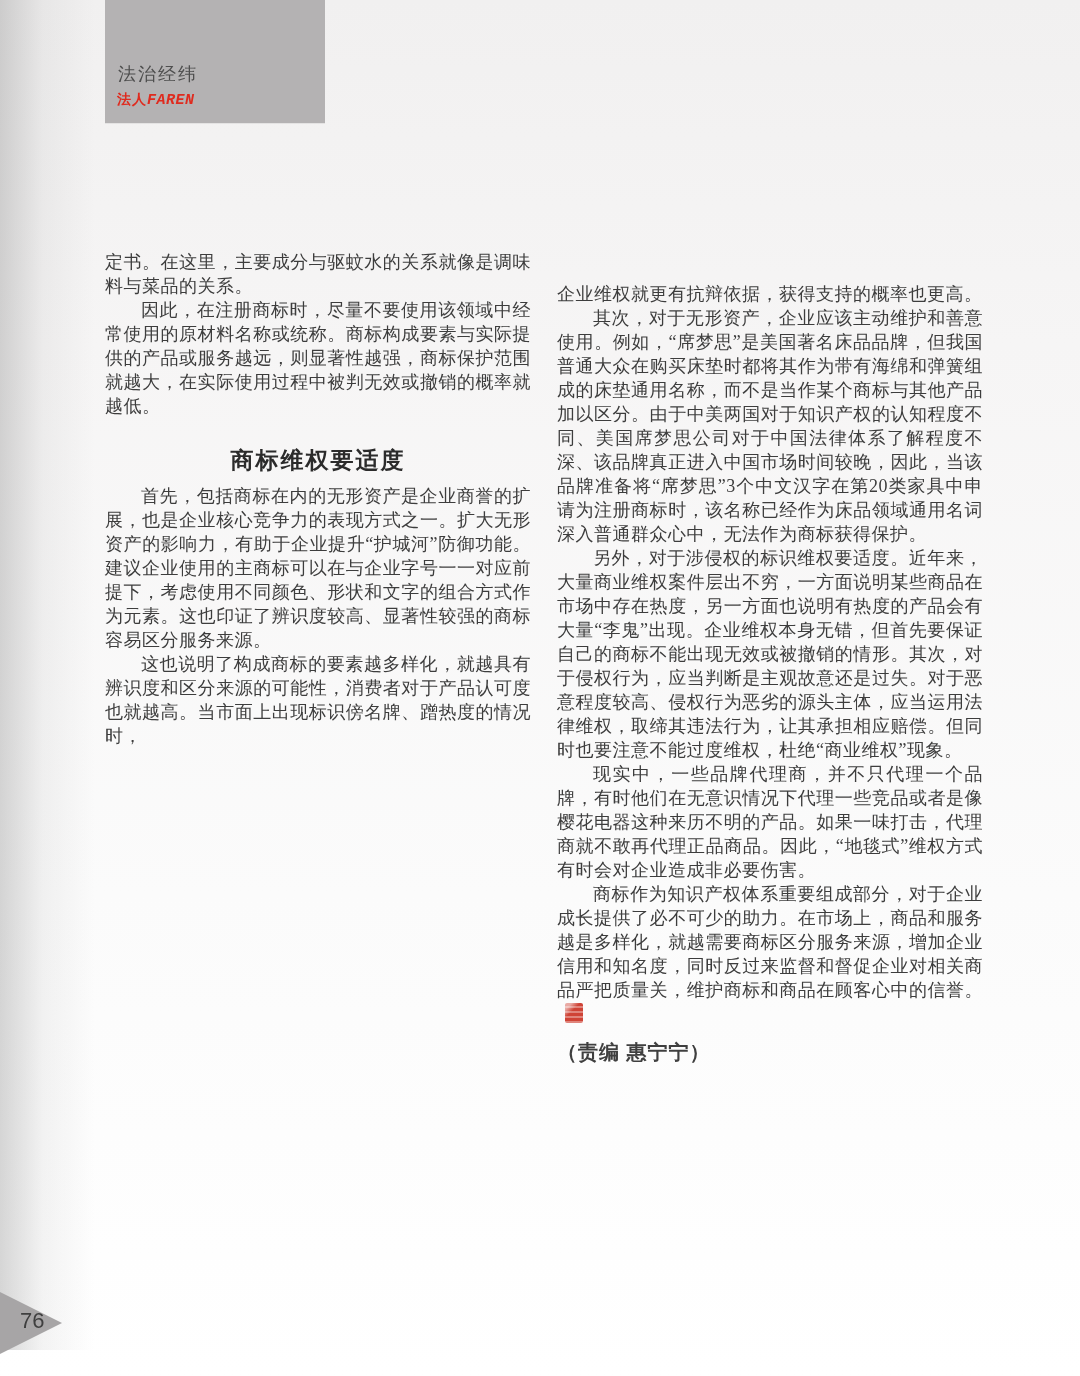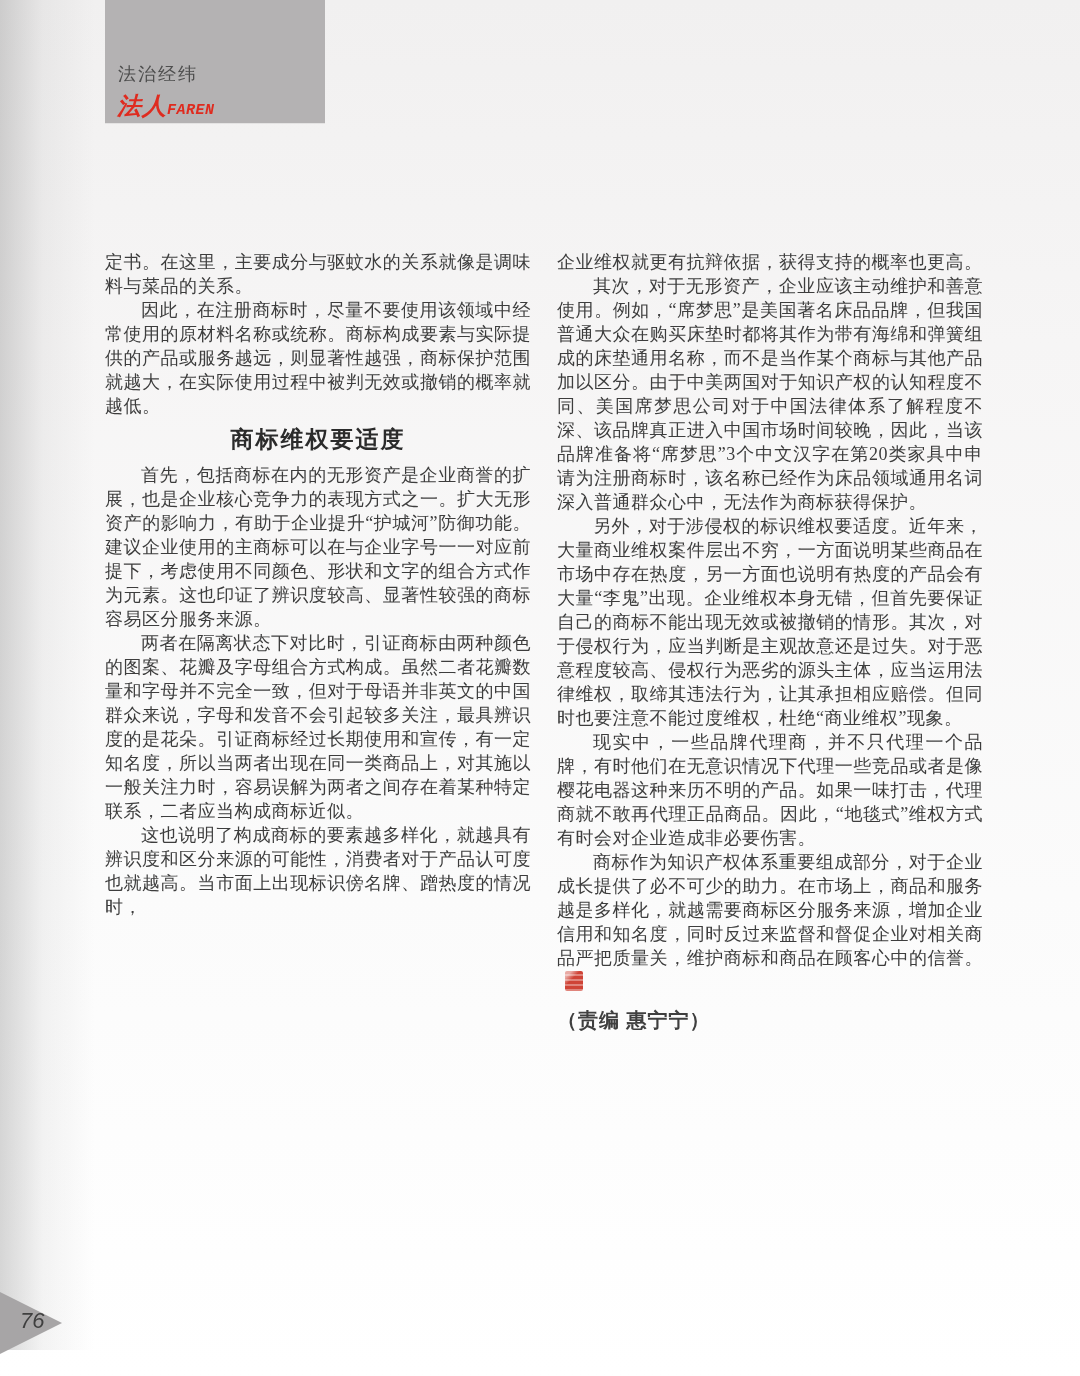--- a/index.html
+++ b/index.html
@@ -21,41 +21,41 @@
     box-shadow:0 1px 0 rgba(0,0,0,0.06);
   }
   .section-title {
     position:absolute; left:13px; top:62px;
     font-family:"Liberation Sans","DejaVu Sans",sans-serif;
     font-size:18px; color:#4e4e4e; letter-spacing:2px;
   }
   .logo-row { position:absolute; left:12px; top:90px; white-space:nowrap; }
   .logo-cn {
     font-family:"Liberation Sans","DejaVu Sans",sans-serif;
-    font-style:italic; font-weight:bold;
-    font-size:24px; color:#df2b1f; letter-spacing:1px;
+    font-weight:bold;
+    font-size:14px; color:#df2b1f; letter-spacing:1px;
   }
   .logo-en {
     font-family:Liberation Mono, monospace;
     font-style:italic; font-weight:900;
     font-size:15px; color:#df2b1f; letter-spacing:0.5px;
   }
   .col {
     position:absolute; top:250px; width:426px;
     font-size:18px; line-height:24px; letter-spacing:0.5px;
     color:#3d3d3d; text-align:justify;
   }
   .col-left  { left:105px; }
-  .col-right { left:557px; }
+  .col-right { left:557px;margin-top:32px; }
   .col p { margin:0; }
   .col p.indent { text-indent:2em; }
   .sub-heading {
     font-size:23px; font-weight:bold; color:#2b2b2b;
     text-align:center; letter-spacing:2px;
-    margin:9px 0 12px 0;
+    margin:30px 0 12px 0;
     font-family:"Liberation Sans","DejaVu Sans",sans-serif;
   }
   .seal {
     display:inline-block; width:18px; height:20px;
     margin-left:8px; vertical-align:-3px;
     background:
       linear-gradient(135deg, rgba(255,255,255,0.55) 18%, rgba(255,255,255,0) 40%),
       repeating-linear-gradient(0deg, rgba(255,255,255,0.35) 0 2px, rgba(255,255,255,0) 2px 5px),
       #cf4336;
     border-radius:2px;
@@ -70,21 +70,21 @@
   .page-triangle {
     position:absolute; left:0; top:1292px;
     width:0; height:0;
     border-top:31px solid transparent;
     border-bottom:31px solid transparent;
     border-left:62px solid #a7a5a6;
   }
   .page-number {
     position:absolute; left:20px; top:1308px;
     font-family:"Liberation Sans","DejaVu Sans",sans-serif;
-    font-size:22px; color:#3f3f3f;font-style:italic;
+    font-size:22px; color:#3f3f3f;
   }
 </style>
 </head>
 <body>
 
 <div class="page">
 
   <div class="left-scan-shadow"></div>
 
   <div class="section-block">
@@ -92,21 +92,20 @@
     <div class="logo-row">
       <span class="logo-cn">法人</span><span class="logo-en">FAREN</span>
     </div>
   </div>
 
   <div class="col col-left">
     <p>定书。在这里，主要成分与驱蚊水的关系就像是调味料与菜品的关系。</p>
     <p class="indent">因此，在注册商标时，尽量不要使用该领域中经常使用的原材料名称或统称。商标构成要素与实际提供的产品或服务越远，则显著性越强，商标保护范围就越大，在实际使用过程中被判无效或撤销的概率就越低。</p>
     <h2 class="sub-heading">商标维权要适度</h2>
     <p class="indent">首先，包括商标在内的无形资产是企业商誉的扩展，也是企业核心竞争力的表现方式之一。扩大无形资产的影响力，有助于企业提升“护城河”防御功能。建议企业使用的主商标可以在与企业字号一一对应前提下，考虑使用不同颜色、形状和文字的组合方式作为元素。这也印证了辨识度较高、显著性较强的商标容易区分服务来源。</p>
-    <p class="indent">两者在隔离状态下对比时，引证商标由两种颜色的图案、花瓣及字母组合方式构成。虽然二者花瓣数量和字母并不完全一致，但对于母语并非英文的中国群众来说，字母和发音不会引起较多关注，最具辨识度的是花朵。引证商标经过长期使用和宣传，有一定知名度，所以当两者出现在同一类商品上，对其施以一般关注力时，容易误解为两者之间存在着某种特定联系，二者应当构成商标近似。</p>
     <p class="indent">这也说明了构成商标的要素越多样化，就越具有辨识度和区分来源的可能性，消费者对于产品认可度也就越高。当市面上出现标识傍名牌、蹭热度的情况时，</p>
   </div>
 
   <div class="col col-right">
     <p>企业维权就更有抗辩依据，获得支持的概率也更高。</p>
     <p class="indent">其次，对于无形资产，企业应该主动维护和善意使用。例如，“席梦思”是美国著名床品品牌，但我国普通大众在购买床垫时都将其作为带有海绵和弹簧组成的床垫通用名称，而不是当作某个商标与其他产品加以区分。由于中美两国对于知识产权的认知程度不同、美国席梦思公司对于中国法律体系了解程度不深、该品牌真正进入中国市场时间较晚，因此，当该品牌准备将“席梦思”3个中文汉字在第20类家具中申请为注册商标时，该名称已经作为床品领域通用名词深入普通群众心中，无法作为商标获得保护。</p>
     <p class="indent">另外，对于涉侵权的标识维权要适度。近年来，大量商业维权案件层出不穷，一方面说明某些商品在市场中存在热度，另一方面也说明有热度的产品会有大量“李鬼”出现。企业维权本身无错，但首先要保证自己的商标不能出现无效或被撤销的情形。其次，对于侵权行为，应当判断是主观故意还是过失。对于恶意程度较高、侵权行为恶劣的源头主体，应当运用法律维权，取缔其违法行为，让其承担相应赔偿。但同时也要注意不能过度维权，杜绝“商业维权”现象。</p>
     <p class="indent">现实中，一些品牌代理商，并不只代理一个品牌，有时他们在无意识情况下代理一些竞品或者是像樱花电器这种来历不明的产品。如果一味打击，代理商就不敢再代理正品商品。因此，“地毯式”维权方式有时会对企业造成非必要伤害。</p>
     <p class="indent"><span>商标作为知识产权体系重要组成部分，对于企业成长提供了必不可少的助力。在市场上，商品和服务越是多样化，就越需要商标区分服务来源，增加企业信用和知名度，同时反过来监督和督促企业对相关商品严把质量关，维护商标和商品在顾客心中的信誉。</span><span class="seal"></span></p>
     <p class="byline">（责编 惠宁宁）</p>

